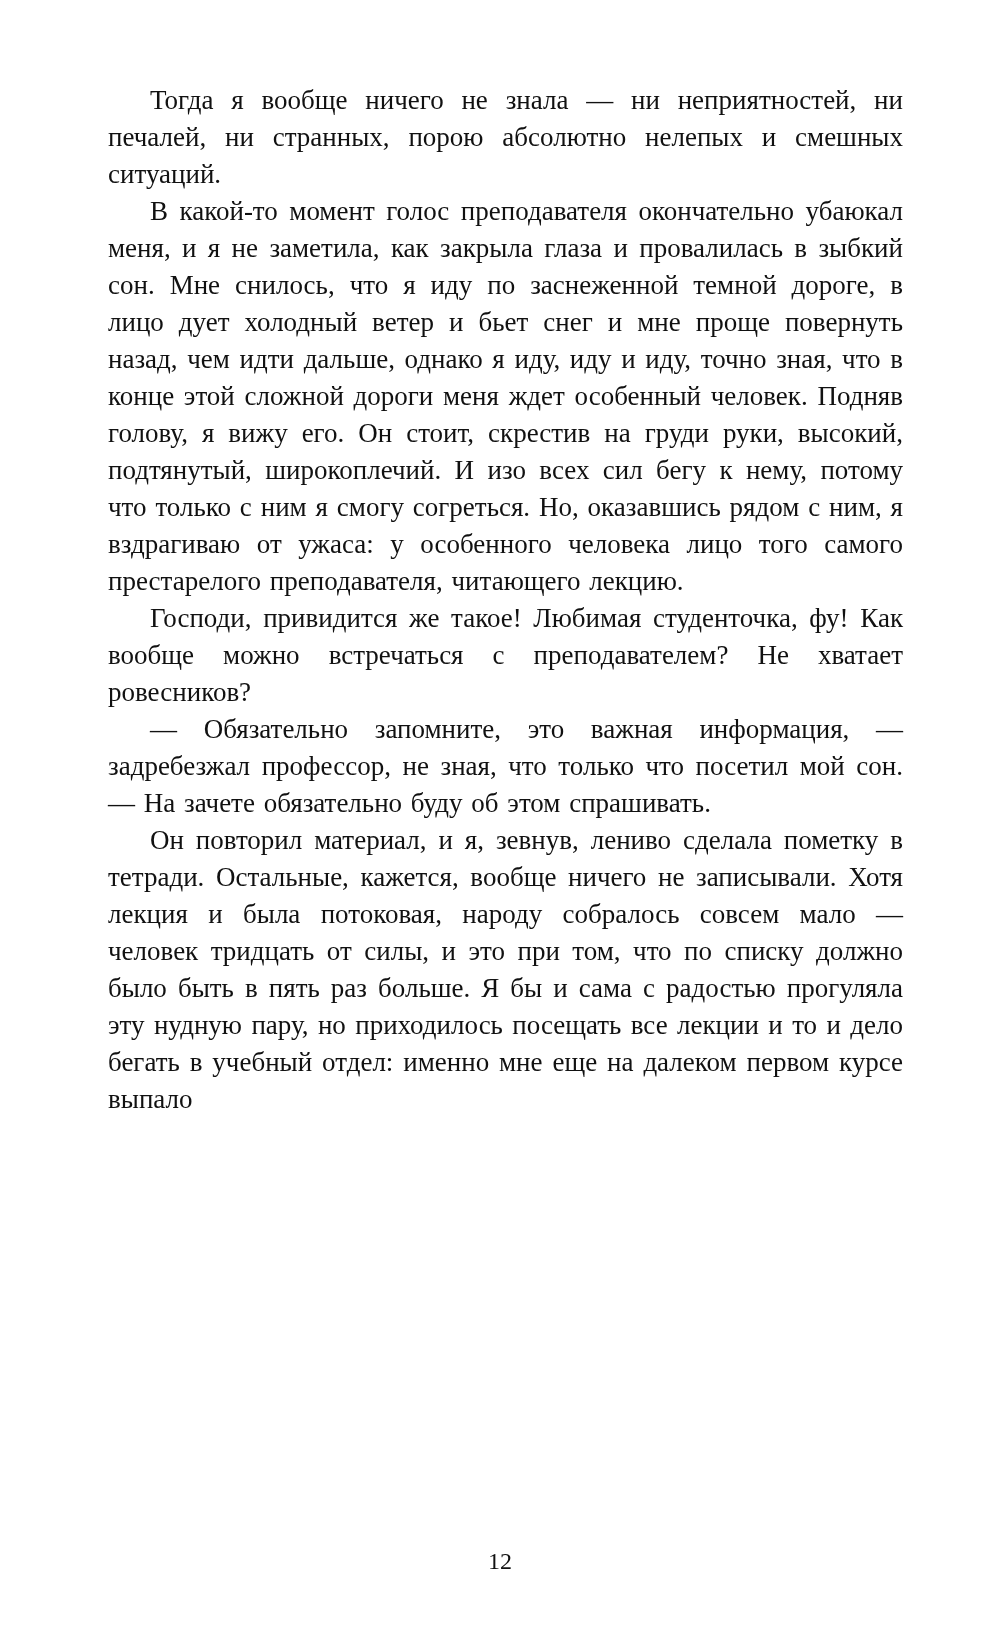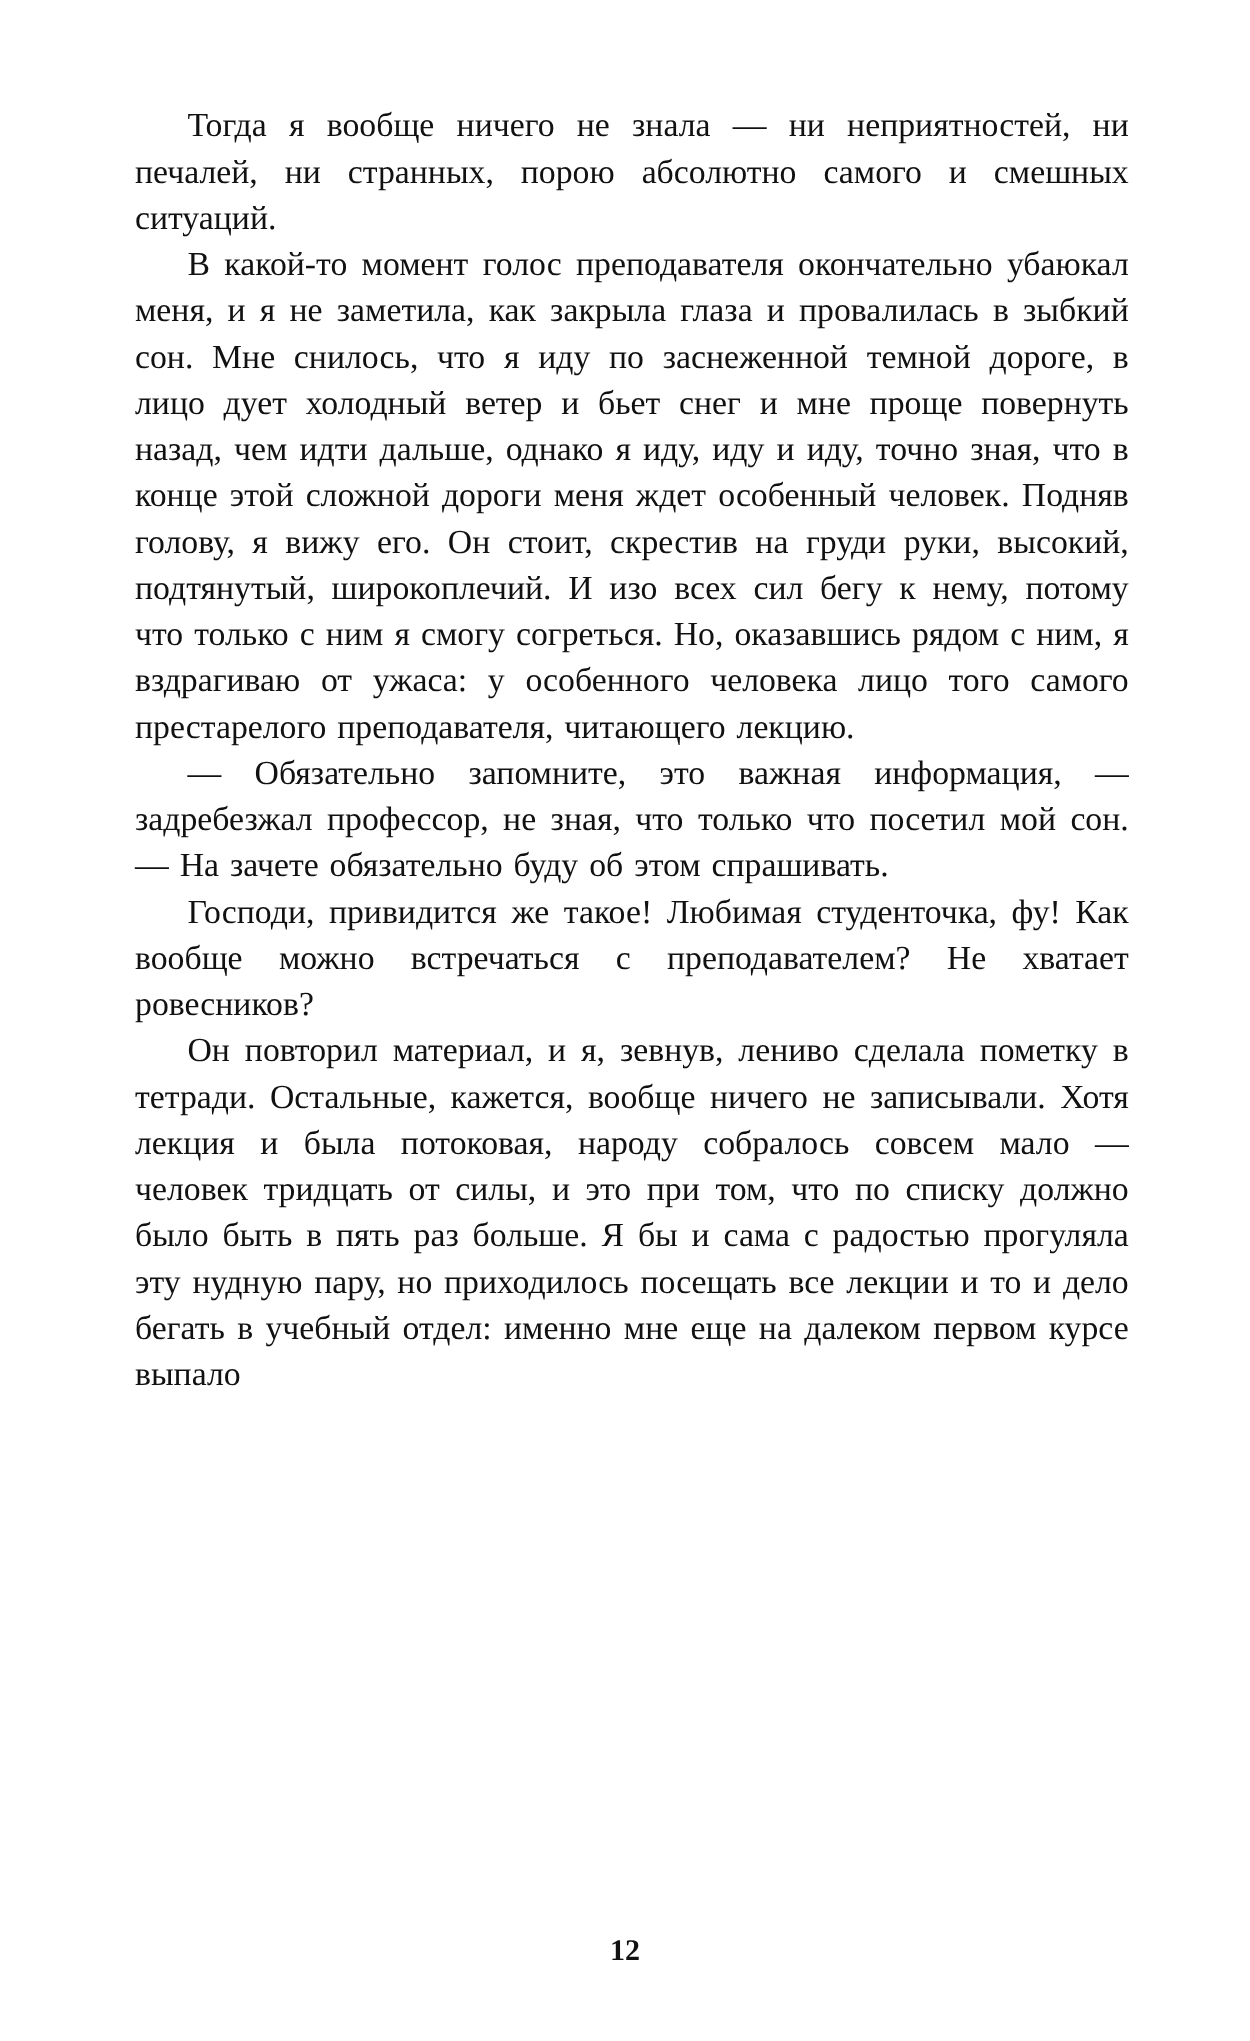--- a/index.html
+++ b/index.html
@@ -34,28 +34,27 @@
       text-indent: 42px;
     }
     .page-number {
       position: absolute;
       bottom: 58px;
       left: 0;
       width: 100%;
       text-align: center;
       font-size: 24px;
       color: #111111;
-      font-weight: bold;
     }
   </style>
 </head>
 <body>
 
 <div class="page">
   <div class="text-block">
-      <p>Тогда я вообще ничего не знала — ни неприятностей, ни печалей, ни странных, порою абсолютно самого и смешных ситуаций.</p>
+      <p>Тогда я вообще ничего не знала — ни неприятностей, ни печалей, ни странных, порою абсолютно нелепых и смешных ситуаций.</p>
       <p>В какой-то момент голос преподавателя окончательно убаюкал меня, и я не заметила, как закрыла глаза и провалилась в зыбкий сон. Мне снилось, что я иду по заснеженной темной дороге, в лицо дует холодный ветер и бьет снег и мне проще повернуть назад, чем идти дальше, однако я иду, иду и иду, точно зная, что в конце этой сложной дороги меня ждет особенный человек. Подняв голову, я вижу его. Он стоит, скрестив на груди руки, высокий, подтянутый, широкоплечий. И изо всех сил бегу к нему, потому что только с ним я смогу согреться. Но, оказавшись рядом с ним, я вздрагиваю от ужаса: у особенного человека лицо того самого престарелого преподавателя, читающего лекцию.</p>
+      <p>Господи, привидится же такое! Любимая студенточка, фу! Как вообще можно встречаться с преподавателем? Не хватает ровесников?</p>
       <p>— Обязательно запомните, это важная информация, — задребезжал профессор, не зная, что только что посетил мой сон. — На зачете обязательно буду об этом спрашивать.</p>
-      <p>Господи, привидится же такое! Любимая студенточка, фу! Как вообще можно встречаться с преподавателем? Не хватает ровесников?</p>
       <p>Он повторил материал, и я, зевнув, лениво сделала пометку в тетради. Остальные, кажется, вообще ничего не записывали. Хотя лекция и была потоковая, народу собралось совсем мало — человек тридцать от силы, и это при том, что по списку должно было быть в пять раз больше. Я бы и сама с радостью прогуляла эту нудную пару, но приходилось посещать все лекции и то и дело бегать в учебный отдел: именно мне еще на далеком первом курсе выпало</p>
     </div>
   <div class="page-number">12</div>
 </div>
 
 </body></html>

